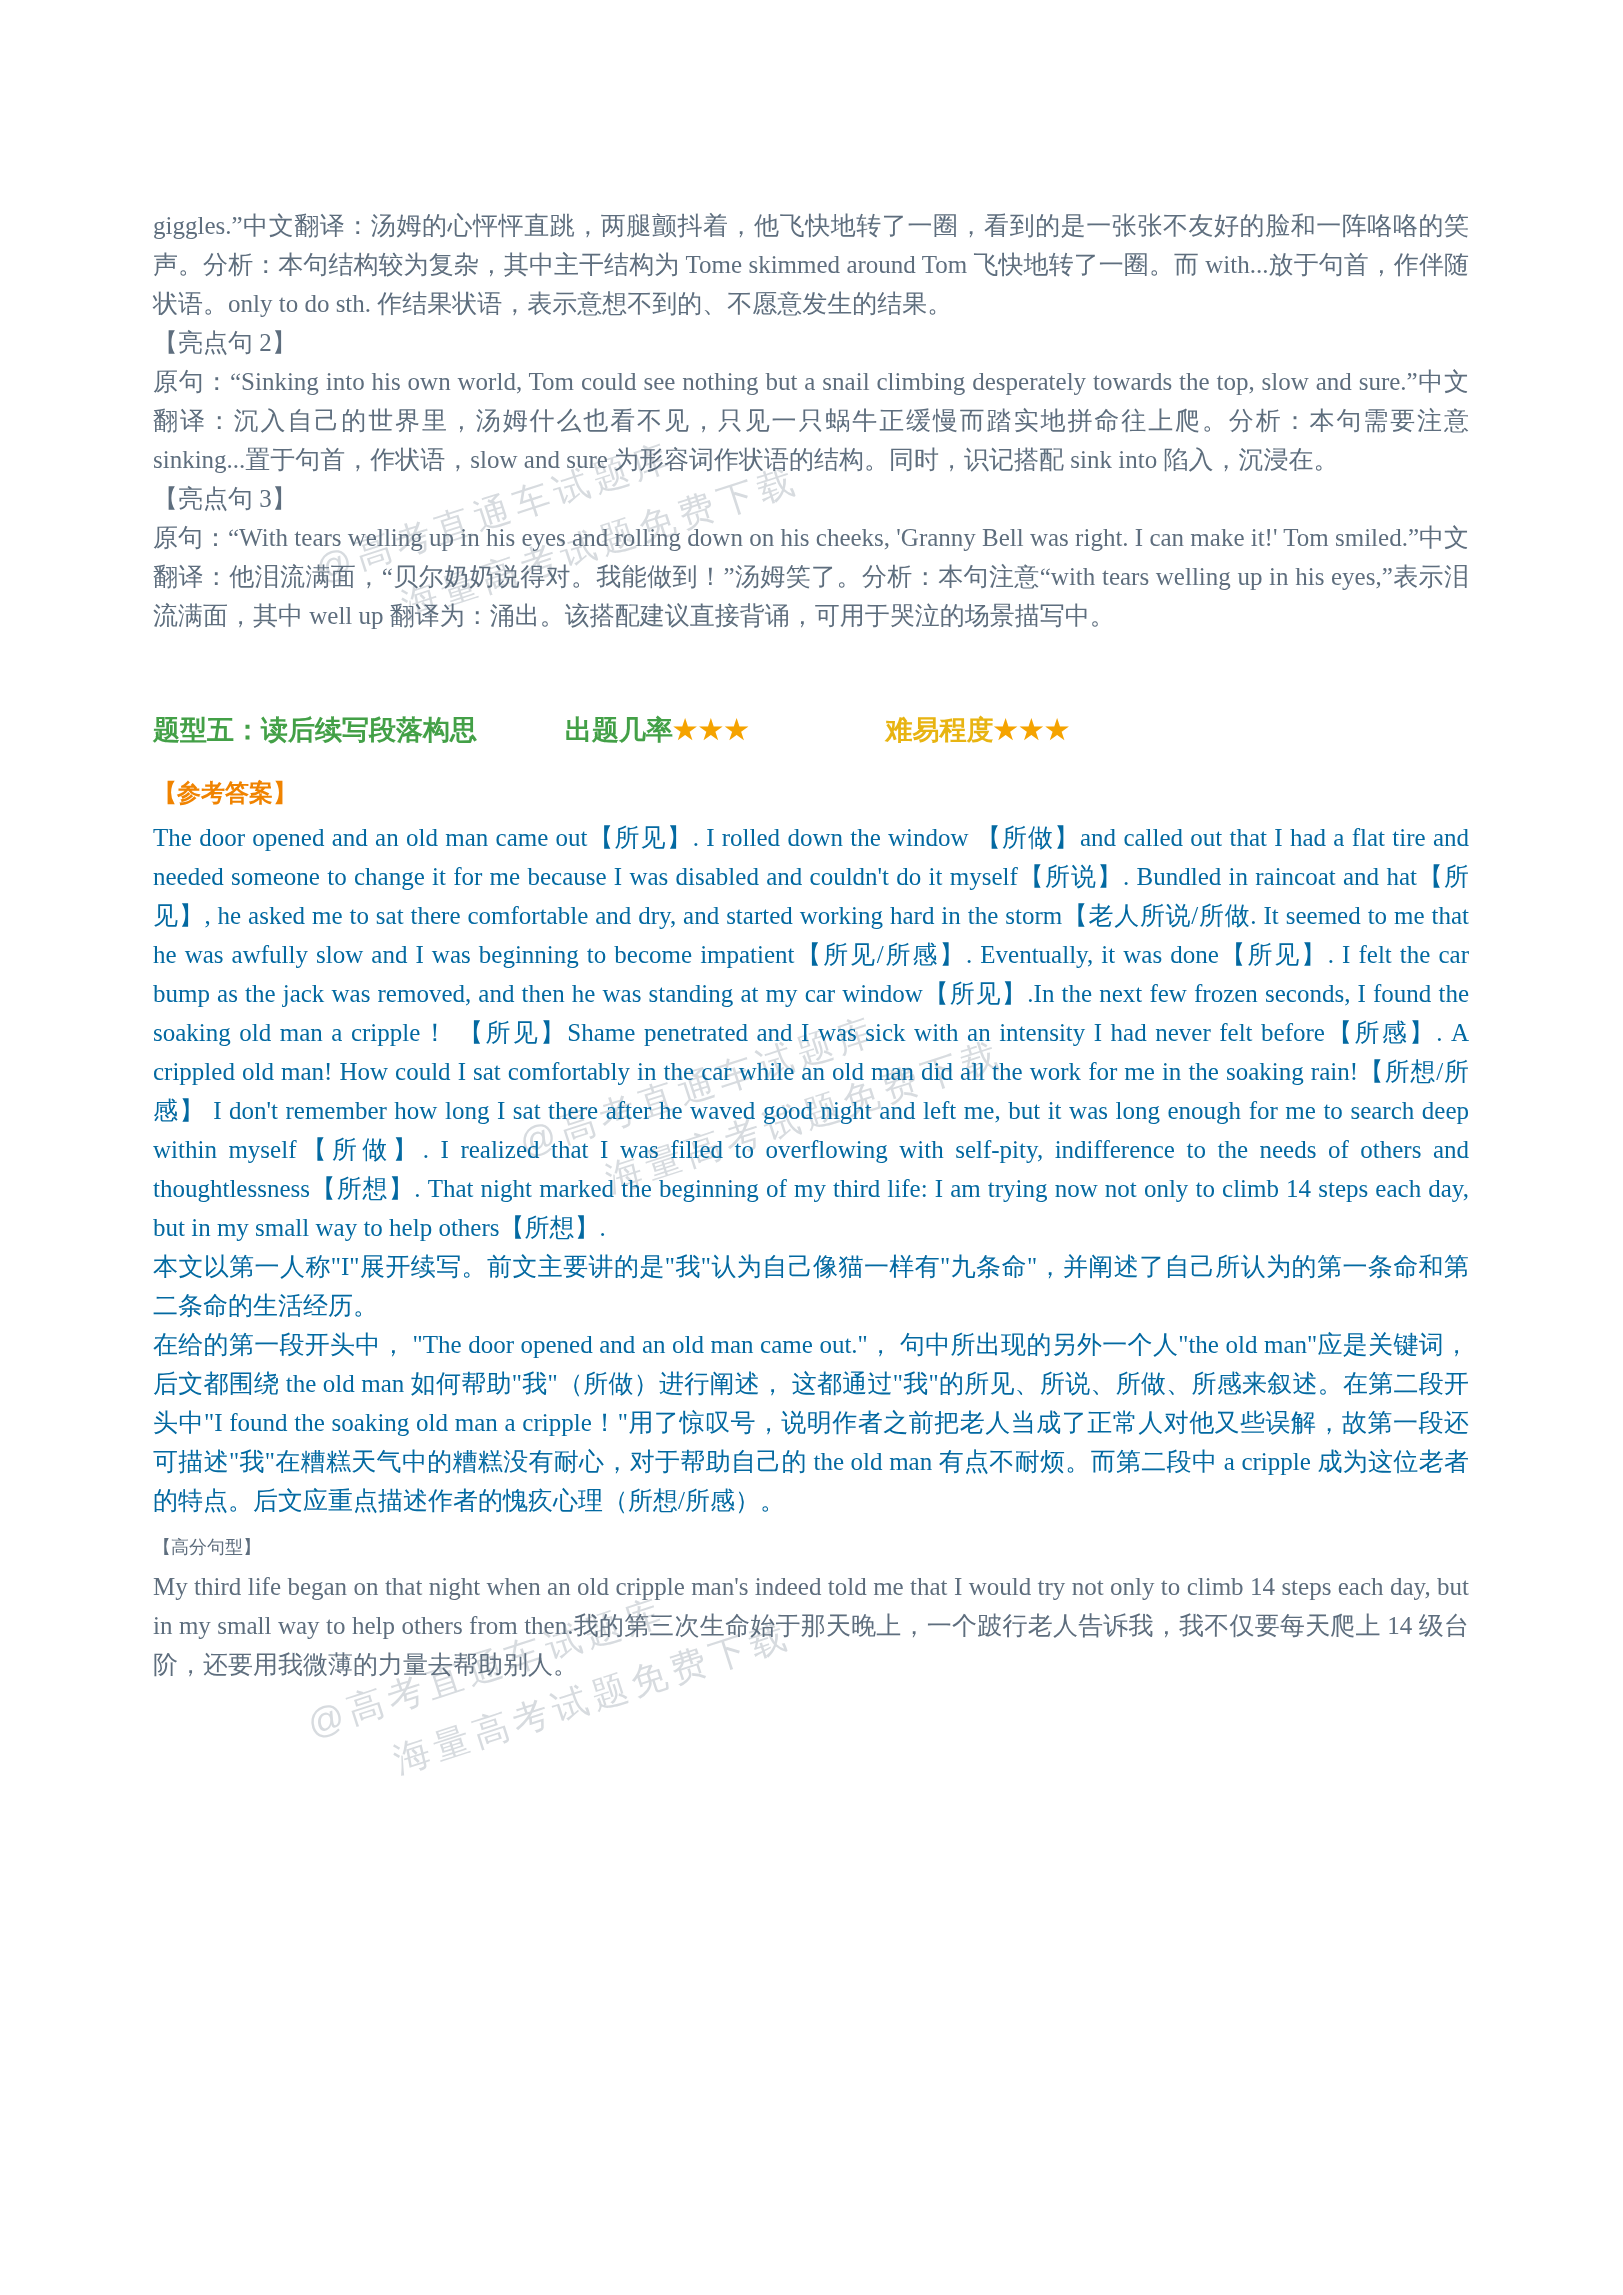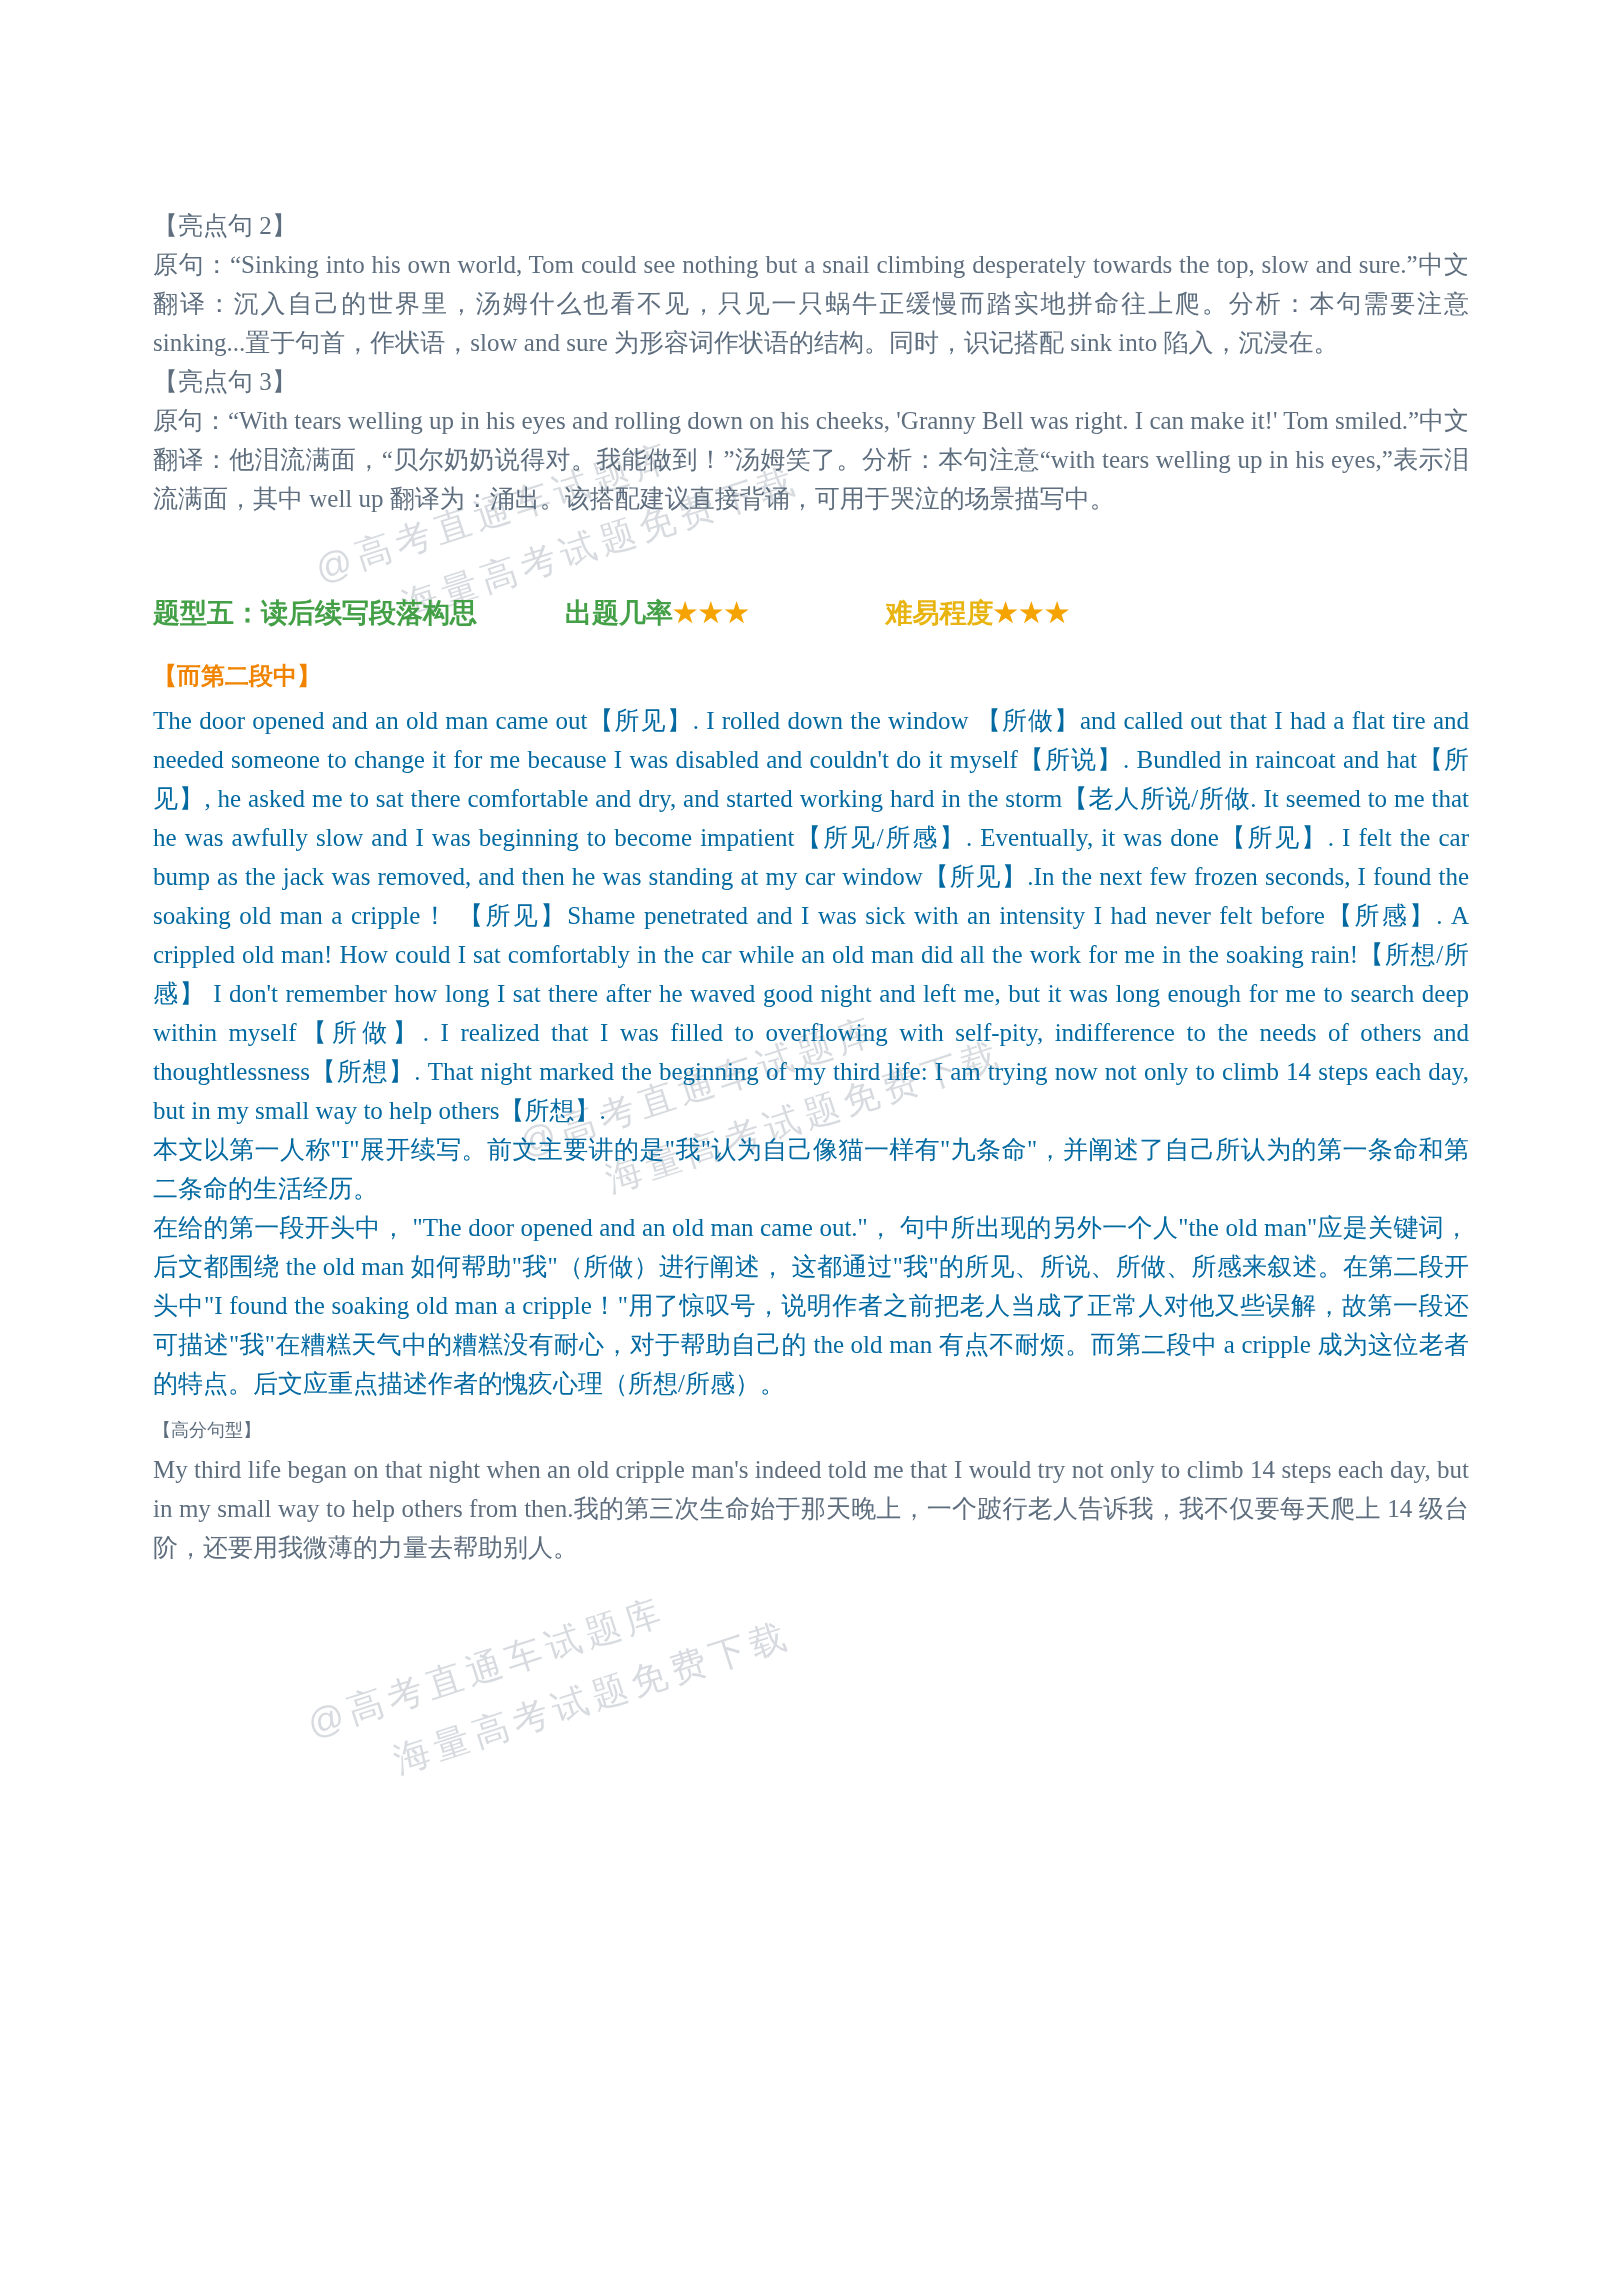--- a/index.html
+++ b/index.html
@@ -92,30 +92,31 @@
     <div class="wm-line">@高考直通车试题库</div>
     <div class="wm-line wm-line2">海量高考试题免费下载</div>
   </div>
   <div class="watermark" style="left: 306px; top: 1618px;">
     <div class="wm-line">@高考直通车试题库</div>
     <div class="wm-line wm-line2">海量高考试题免费下载</div>
   </div>
 
   <div class="content">
 
+    <p class="body gray">giggles.”中文翻译：汤姆的心怦怦直跳，两腿颤抖着，他飞快地转了一圈，看到的是一张张不友好的脸和一阵咯咯的笑声。分析：本句结构较为复杂，其中主干结构为 Tome skimmed around Tom 飞快地转了一圈。而 with...放于句首，作伴随状语。only to do sth.  作结果状语，表示意想不到的、不愿意发生的结果。</p>
     <p class="bracket-label gray">【亮点句 2】</p>
     <p class="body gray">原句：“Sinking into his own world, Tom could see nothing but a snail climbing desperately towards the top, slow and sure.”中文翻译：沉入自己的世界里，汤姆什么也看不见，只见一只蜗牛正缓慢而踏实地拼命往上爬。分析：本句需要注意 sinking...置于句首，作状语，slow and sure 为形容词作状语的结构。同时，识记搭配 sink into 陷入，沉浸在。</p>
     <p class="bracket-label gray">【亮点句 3】</p>
     <p class="body gray">原句：“With tears welling up in his eyes and rolling down on his cheeks, 'Granny Bell was right. I can make it!' Tom smiled.”中文翻译：他泪流满面，“贝尔奶奶说得对。我能做到！”汤姆笑了。分析：本句注意“with tears welling up in his eyes,”表示泪流满面，其中 well up 翻译为：涌出。该搭配建议直接背诵，可用于哭泣的场景描写中。</p>
 
     <div class="heading-row">
       <span class="green-text">题型五：读后续写段落构思</span><span class="prob-group"><span class="green-text">出题几率</span><span class="stars">★★★</span></span><span class="diff-group"><span class="gold-text">难易程度</span><span class="stars">★★★</span></span>
     </div>
 
-    <div class="orange-label">【而第二段中】</div>
+    <div class="orange-label">【参考答案】</div>
     <p class="body black">The door opened and an old man came out【所见】. I rolled down the window 【所做】and called out that I had a flat tire and needed someone to change it for me because I was disabled and couldn't do it myself【所说】. Bundled in raincoat and hat【所见】, he asked me to sat there comfortable and dry, and started working hard in the storm【老人所说/所做. It seemed to me that he was awfully slow and I was beginning to become impatient【所见/所感】. Eventually, it was done【所见】. I felt the car bump as the jack was removed, and then he was standing at my car window【所见】.In the next few frozen seconds, I found the soaking old man a cripple！ 【所见】Shame penetrated and I was sick with an intensity I had never felt before【所感】. A crippled old man! How could I sat comfortably in the car while an old man did all the work for me in the soaking rain!【所想/所感】  I don't remember how long I sat there after he waved good night and left me, but it was long enough for me to search deep within myself【所做】. I realized that I was filled to overflowing with self-pity, indifference to the needs of others and thoughtlessness【所想】. That night marked the beginning of my third life: I am trying now not only to climb 14 steps each day, but in my small way to help others【所想】.</p>
 
     <p class="body black">本文以第一人称"I"展开续写。前文主要讲的是"我"认为自己像猫一样有"九条命"，并阐述了自己所认为的第一条命和第二条命的生活经历。</p>
     <p class="body black">在给的第一段开头中， "The door opened and an old man came out."， 句中所出现的另外一个人"the old man"应是关键词，后文都围绕 the old man 如何帮助"我"（所做）进行阐述， 这都通过"我"的所见、所说、所做、所感来叙述。在第二段开头中"I found the soaking old man a cripple！"用了惊叹号，说明作者之前把老人当成了正常人对他又些误解，故第一段还可描述"我"在糟糕天气中的糟糕没有耐心，对于帮助自己的 the old man 有点不耐烦。而第二段中 a cripple 成为这位老者的特点。后文应重点描述作者的愧疚心理（所想/所感）。</p>
 
     <div class="gray-label">【高分句型】</div>
     <p class="body gray">My third life began on that night when an old cripple man's indeed told me that I would try not only to climb 14 steps each day, but in my small way to help others from then.我的第三次生命始于那天晚上，一个跛行老人告诉我，我不仅要每天爬上 14 级台阶，还要用我微薄的力量去帮助别人。</p>
 
   </div>
 </div>

